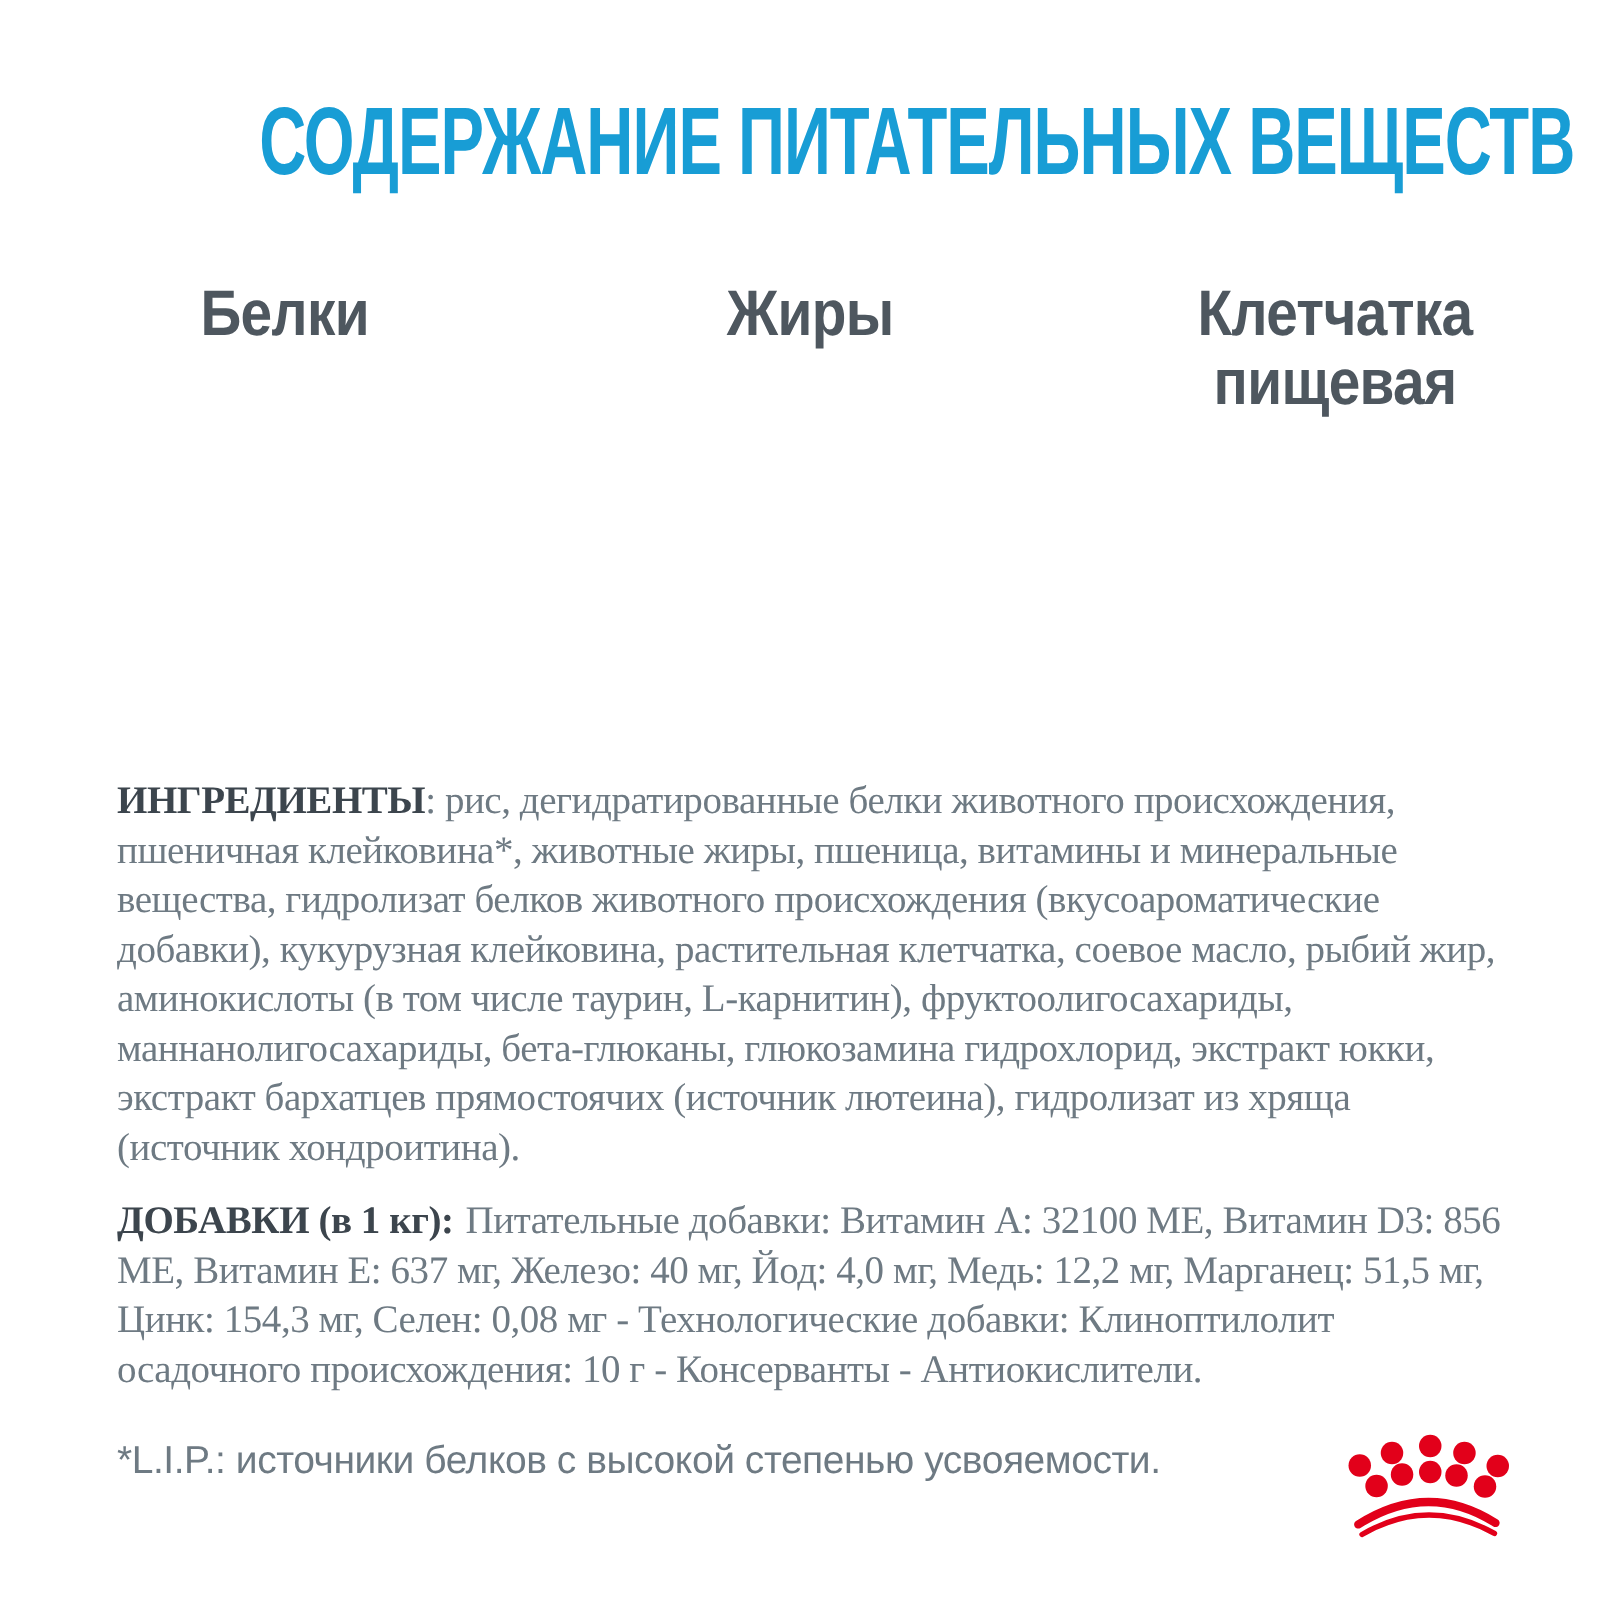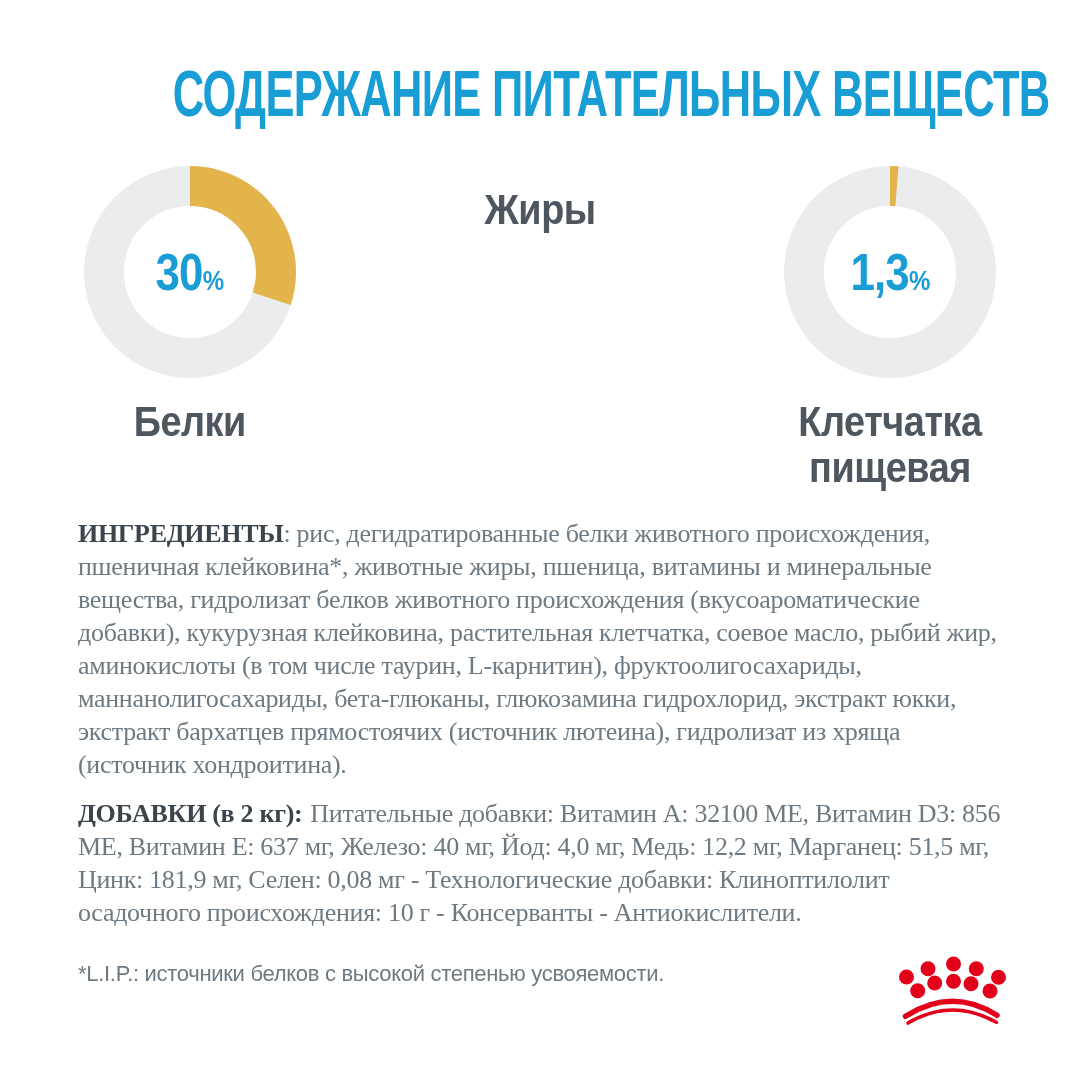--- a/index.html
+++ b/index.html
@@ -69,21 +69,21 @@
     color:var(--body-gray);
     font-family:Liberation Serif, serif;
   }
   .para + .para{margin-top:16px;}
   .para strong{color:var(--heading-gray);font-weight:bold;}
   .para strong.gap{margin-right:8px;}
   .sep{color:var(--body-gray);}
   .footnote{
     margin:0;
     margin-top:28px;
-    font-size:22px;
+    font-size:26px;
     line-height:33px;
     letter-spacing:-0.3px;
     color:var(--body-gray);
   }
   .logo{
     position:absolute;
     left:897px;top:956px;
     width:112px;height:76px;
   }
   .logo .dot{fill:var(--logo-red);}
@@ -92,54 +92,36 @@
 </head>
 <body>
 
 <div class="page">
 
   <h1 class="title">СОДЕРЖАНИЕ ПИТАТЕЛЬНЫХ ВЕЩЕСТВ</h1>
 
   <div class="charts">
 
     <div class="chart-col">
-      <div class="donut-wrap">
-        <svg class="donut" viewBox="0 0 212 212">
-          <circle class="ring-bg" cx="106" cy="106" r="86"></circle>
-          <circle class="ring-val" cx="106" cy="106" r="86" transform="rotate(-90 106 106)" stroke-dasharray="162.1061809252333 540.3539364174444"></circle>
-        </svg>
-        <div class="pct">
-          <span class="pct-inner"><span class="pct-num">30</span><span class="pct-unit">%</span></span>
-        </div>
-      </div>
       <div class="chart-label">Белки</div>
     </div>
 
     <div class="chart-col">
       <div class="chart-label">Жиры</div>
     </div>
 
     <div class="chart-col">
-      <div class="donut-wrap">
-        <svg class="donut" viewBox="0 0 212 212">
-          <circle class="ring-bg" cx="106" cy="106" r="86"></circle>
-          <circle class="ring-val" cx="106" cy="106" r="86" transform="rotate(-90 106 106)" stroke-dasharray="7.0246011734267775 540.3539364174444"></circle>
-        </svg>
-        <div class="pct">
-          <span class="pct-inner"><span class="pct-num">1,3</span><span class="pct-unit">%</span></span>
-        </div>
-      </div>
       <div class="chart-label">Клетчатка пищевая</div>
     </div>
 
   </div>
 
   <div class="text-area">
     <p class="para"><strong>ИНГРЕДИЕНТЫ</strong><span class="sep">: </span><span>рис, дегидратированные белки животного происхождения, пшеничная клейковина*, животные жиры, пшеница, витамины и минеральные вещества, гидролизат белков животного происхождения (вкусоароматические добавки), кукурузная клейковина, растительная клетчатка, соевое масло, рыбий жир, аминокислоты (в том числе таурин, L-карнитин), фруктоолигосахариды, маннанолигосахариды, бета-глюканы, глюкозамина гидрохлорид, экстракт юкки, экстракт бархатцев прямостоячих (источник лютеина), гидролизат из хряща (источник хондроитина).</span></p>
-    <p class="para"><strong class="gap">ДОБАВКИ (в 2 кг):</strong><span>Питательные добавки: Витамин A: 32100 МЕ, Витамин D3: 856 МЕ, Витамин E: 637 мг, Железо: 40 мг, Йод: 4,0 мг, Медь: 12,2 мг, Марганец: 51,5 мг, Цинк: 181,9 мг, Селен: 0,08 мг - Технологические добавки: Клиноптилолит осадочного происхождения: 10 г - Консерванты - Антиокислители.</span></p>
+    <p class="para"><strong class="gap">ДОБАВКИ (в 1 кг):</strong><span>Питательные добавки: Витамин A: 32100 МЕ, Витамин D3: 856 МЕ, Витамин E: 637 мг, Железо: 40 мг, Йод: 4,0 мг, Медь: 12,2 мг, Марганец: 51,5 мг, Цинк: 154,3 мг, Селен: 0,08 мг - Технологические добавки: Клиноптилолит осадочного происхождения: 10 г - Консерванты - Антиокислители.</span></p>
     <p class="footnote">*L.I.P.: источники белков с высокой степенью усвояемости.</p>
   </div>
 
   <svg class="logo" viewBox="0 0 112 76">
     <circle class="dot" cx="9.5" cy="21" r="7.5"></circle>
     <circle class="dot" cx="31" cy="12.7" r="7.5"></circle>
     <circle class="dot" cx="56.5" cy="8" r="7.5"></circle>
     <circle class="dot" cx="79.3" cy="12.7" r="7.5"></circle>
     <circle class="dot" cx="101.5" cy="21.3" r="7.5"></circle>
     <circle class="dot" cx="20.7" cy="34.7" r="7.5"></circle>

